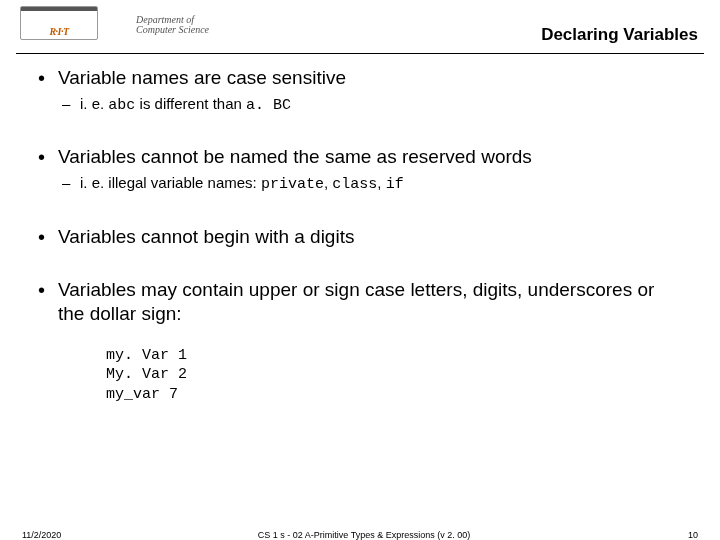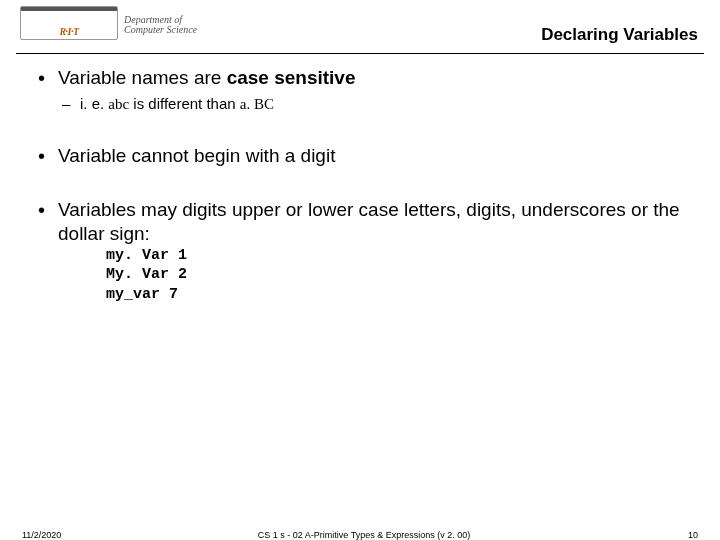--- a/index.html
+++ b/index.html
@@ -1,34 +1,34 @@
 <!DOCTYPE html>
 <html><head>
 <meta charset="utf-8">
 <style>
   * { box-sizing: border-box; margin: 0; padding: 0; }
   html, body { width: 720px; height: 540px; background: #fff; font-family: Verdana, Geneva, sans-serif; color: #000; }
   .slide { width: 720px; height: 540px; position: relative; padding: 0 0 0 0; }
   .header { position: relative; height: 46px; border-bottom: 1.5px solid #000; margin: 8px 16px 0 16px; }
   .logo { position: absolute; left: 4px; top: -2px; display: flex; align-items: center; gap: 6px; }
-  .logo-box { width: 98px; height: 34px; background: linear-gradient(#555 0 4px, #fff 4px); border:1px solid #999; border-radius:2px; display:flex; align-items:flex-end; justify-content:center; font: italic bold 10px Georgia,serif; color:#c05a00; padding-bottom:2px; letter-spacing:-0.5px;}
-  .logo-dept { font: italic 10px Georgia, serif; color:#555; line-height:1.05; padding-top:4px;}
+  .logo-box { width: 78px; height: 34px; background: linear-gradient(#555 0 4px, #fff 4px); border:1px solid #999; border-radius:2px; display:flex; align-items:flex-end; justify-content:center; font: italic bold 10px Georgia,serif; color:#c05a00; padding-bottom:2px; letter-spacing:-0.5px;}
+  .logo-dept { font: italic 10px Georgia, serif; color:#555; line-height:1.05; padding-top:4px;margin-left:32px;}
   .title { position:absolute; right:6px; bottom:8px; font: bold 17px Verdana, sans-serif; }
   .content { padding: 12px 36px 0 36px; }
   ul.top { list-style: none; }
   ul.top > li { margin-bottom: 30px; }
   .b1 { position: relative; padding-left: 22px; font-size: 19px; line-height:1.25; }
   .b1::before { content: "•"; position:absolute; left:2px; top:0; font-size:20px;}
-  .bold { font-weight: bold; }
+  .bold { font-weight: normal; }
   ul.sub { list-style:none; margin-top:4px; }
   .b2 { position:relative; padding-left: 44px; font-size:15px; margin-top:2px; line-height:1.3;}
   .b2::before { content:"–"; position:absolute; left:26px; top:0;}
-  .examples { padding-left: 70px; margin-top:0;font-weight:bold; }
+  .examples { padding-left: 70px; margin-top:20px; }
   .ex { font-family: "Courier New", monospace; font-size:15px; line-height:1.3; }
-  .mono { font-family: Liberation Serif, serif; }
+  .mono { font-family: Liberation Mono, monospace; }
   .footer { position:absolute; bottom:8px; left:0; right:0; padding: 0 22px; display:flex; justify-content:space-between; font-size:9px; color:#000;gap:40px;}
   .footer .center { position:absolute; left:8px; right:0; text-align:center; }
   .footer .left, .footer .right { position:relative; z-index:1; }
 </style>
 </head>
 <body>
 
 <div class="slide">
 
   <div class="header">
@@ -49,27 +49,35 @@
         <div class="b1">
           <span>Variable names are </span><span class="bold">case sensitive</span>
         </div>
         <ul class="sub">
           <li class="b2">
             <span>i. e.  </span><span class="mono">abc</span><span> is different than </span><span class="mono">a. BC</span>
           </li>
         </ul>
       </li>
 
-
       <li>
-        <div class="b1">Variable cannot begin with a digit</div>
+        <div class="b1">Variables cannot be named the same as reserved words</div>
+        <ul class="sub">
+          <li class="b2">
+            <span>i. e. illegal variable names: </span><span class="mono">private</span><span>, </span><span class="mono">class</span><span>, </span><span class="mono">if</span>
+          </li>
+        </ul>
       </li>
 
       <li>
-        <div class="b1">Variables may digits upper or lower case letters, digits, underscores or the dollar sign:</div>
+        <div class="b1">Variables cannot begin with a digits</div>
+      </li>
+
+      <li>
+        <div class="b1">Variables may contain upper or sign case letters, digits, underscores or the dollar sign:</div>
         <div class="examples">
           <div class="ex">my. Var 1</div>
           <div class="ex">My. Var 2</div>
           <div class="ex">my_var 7</div>
         </div>
       </li>
 
     </ul>
   </div>
 

